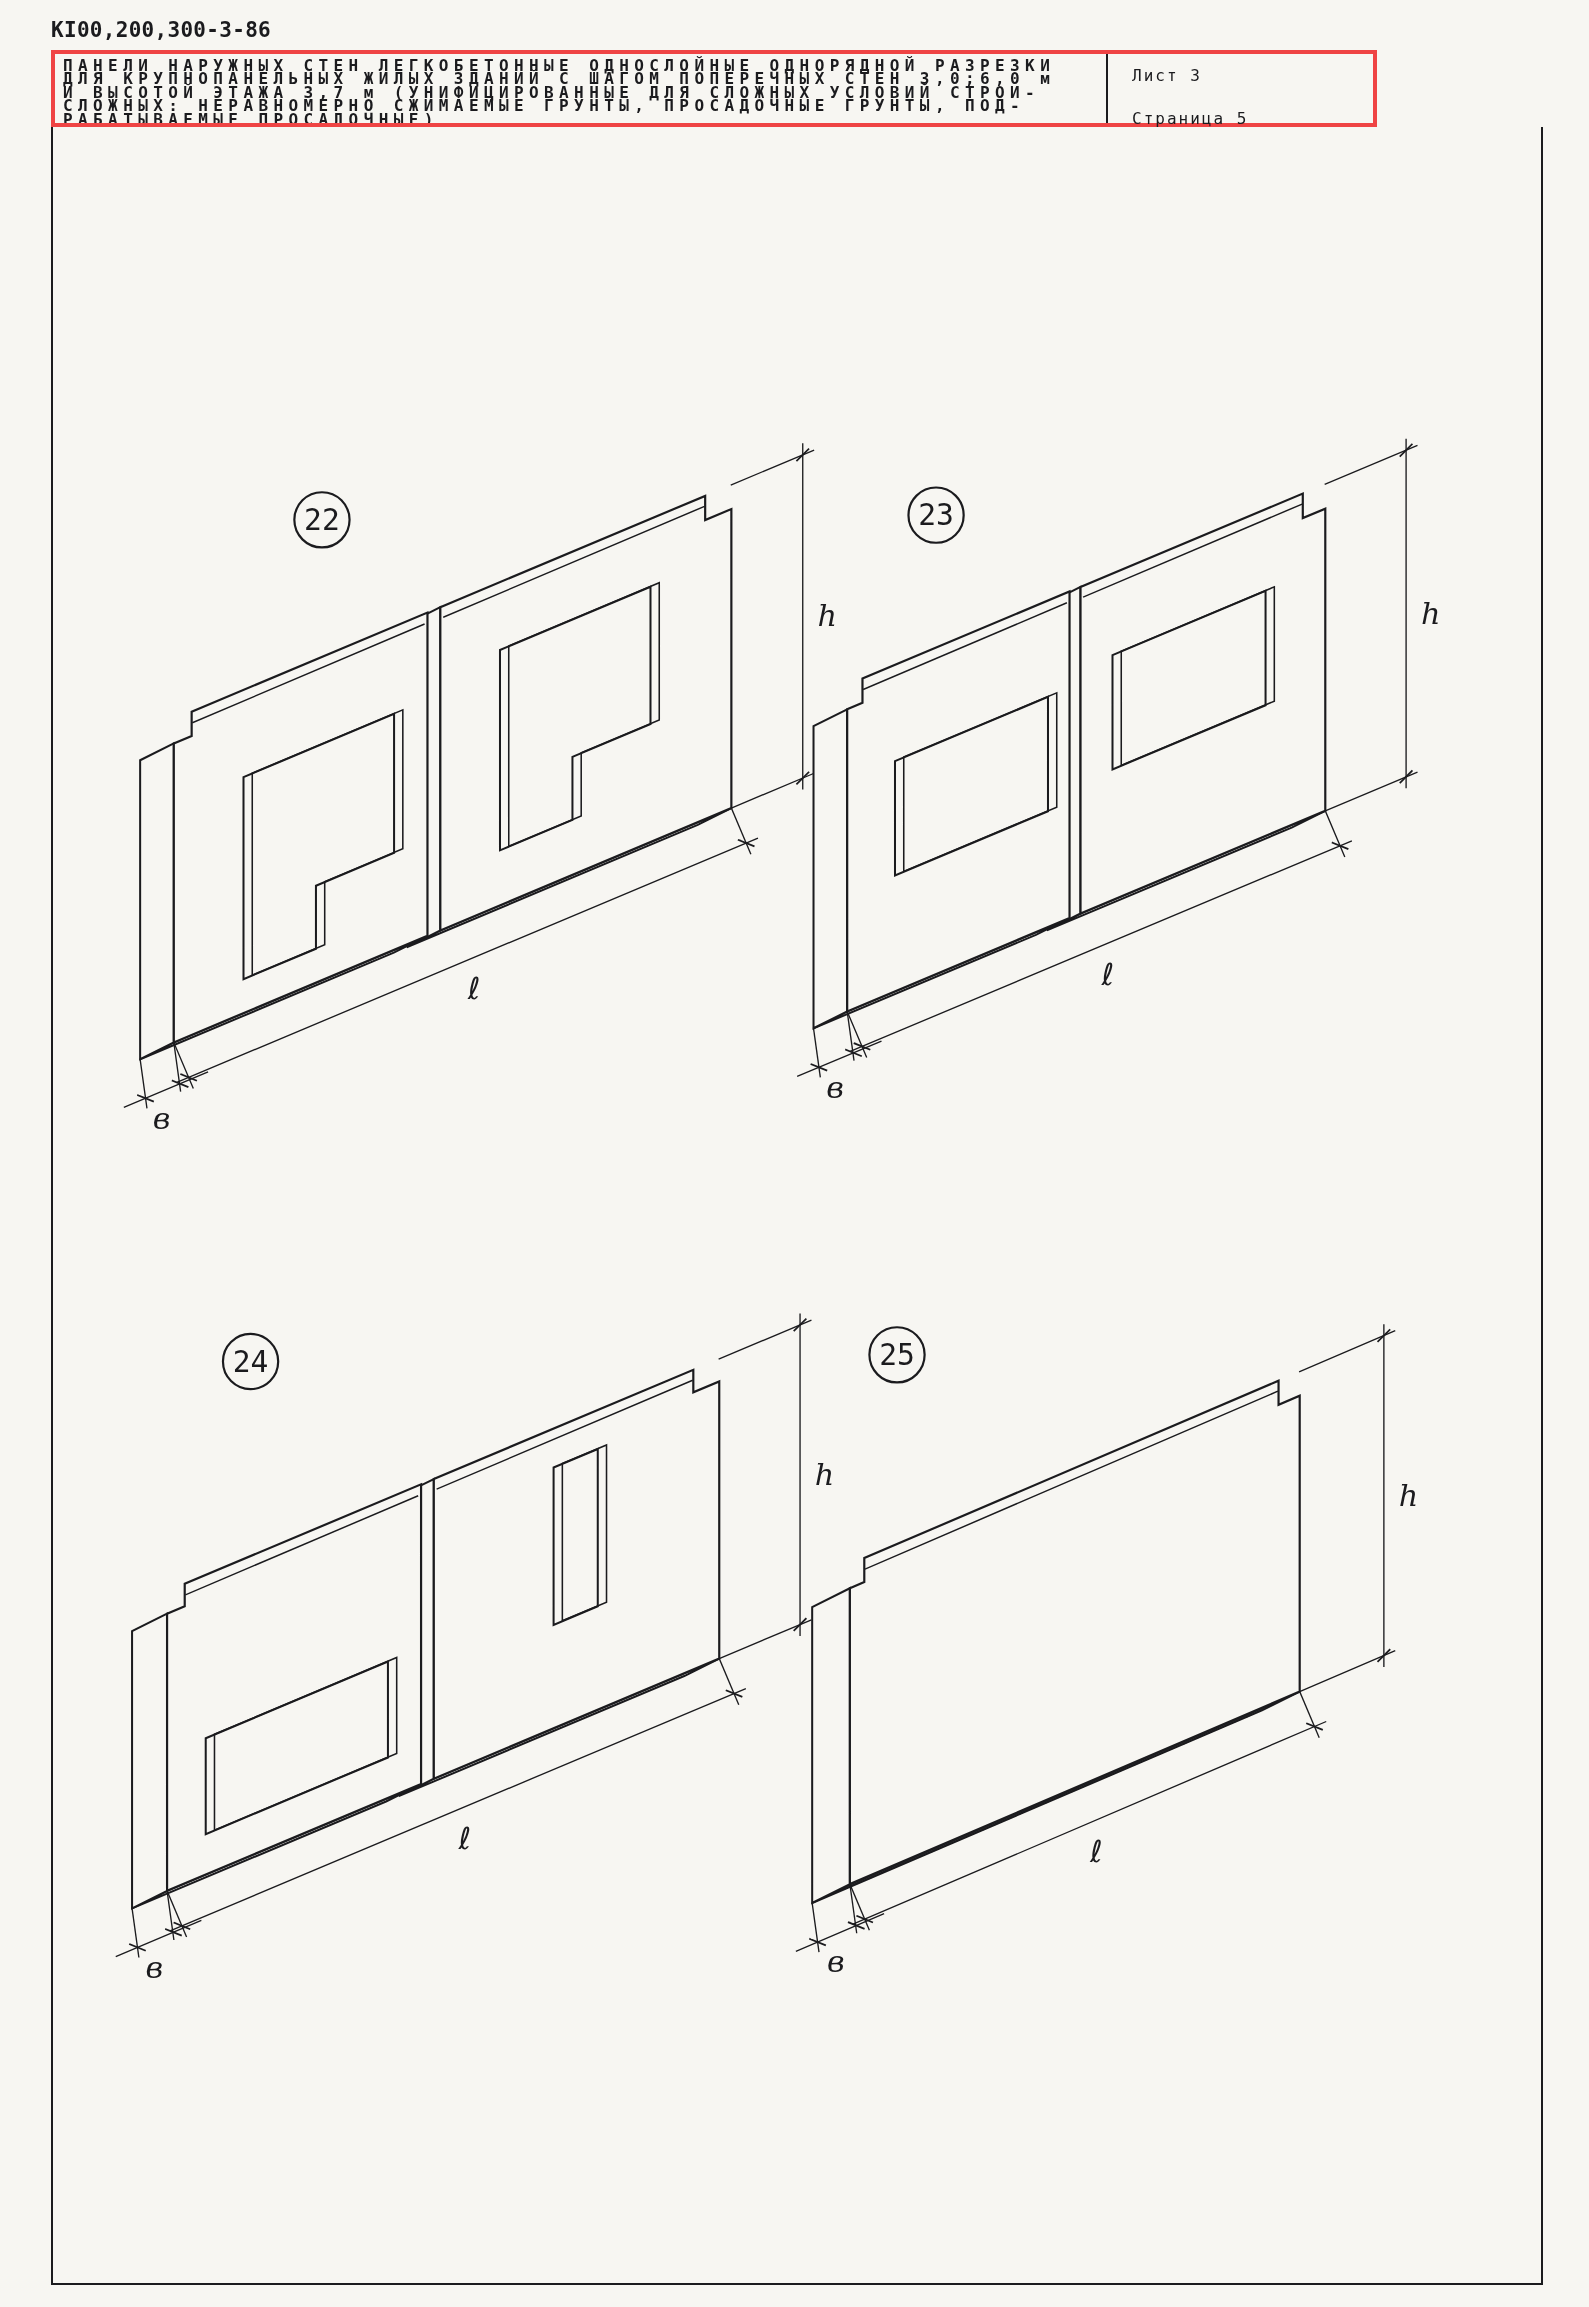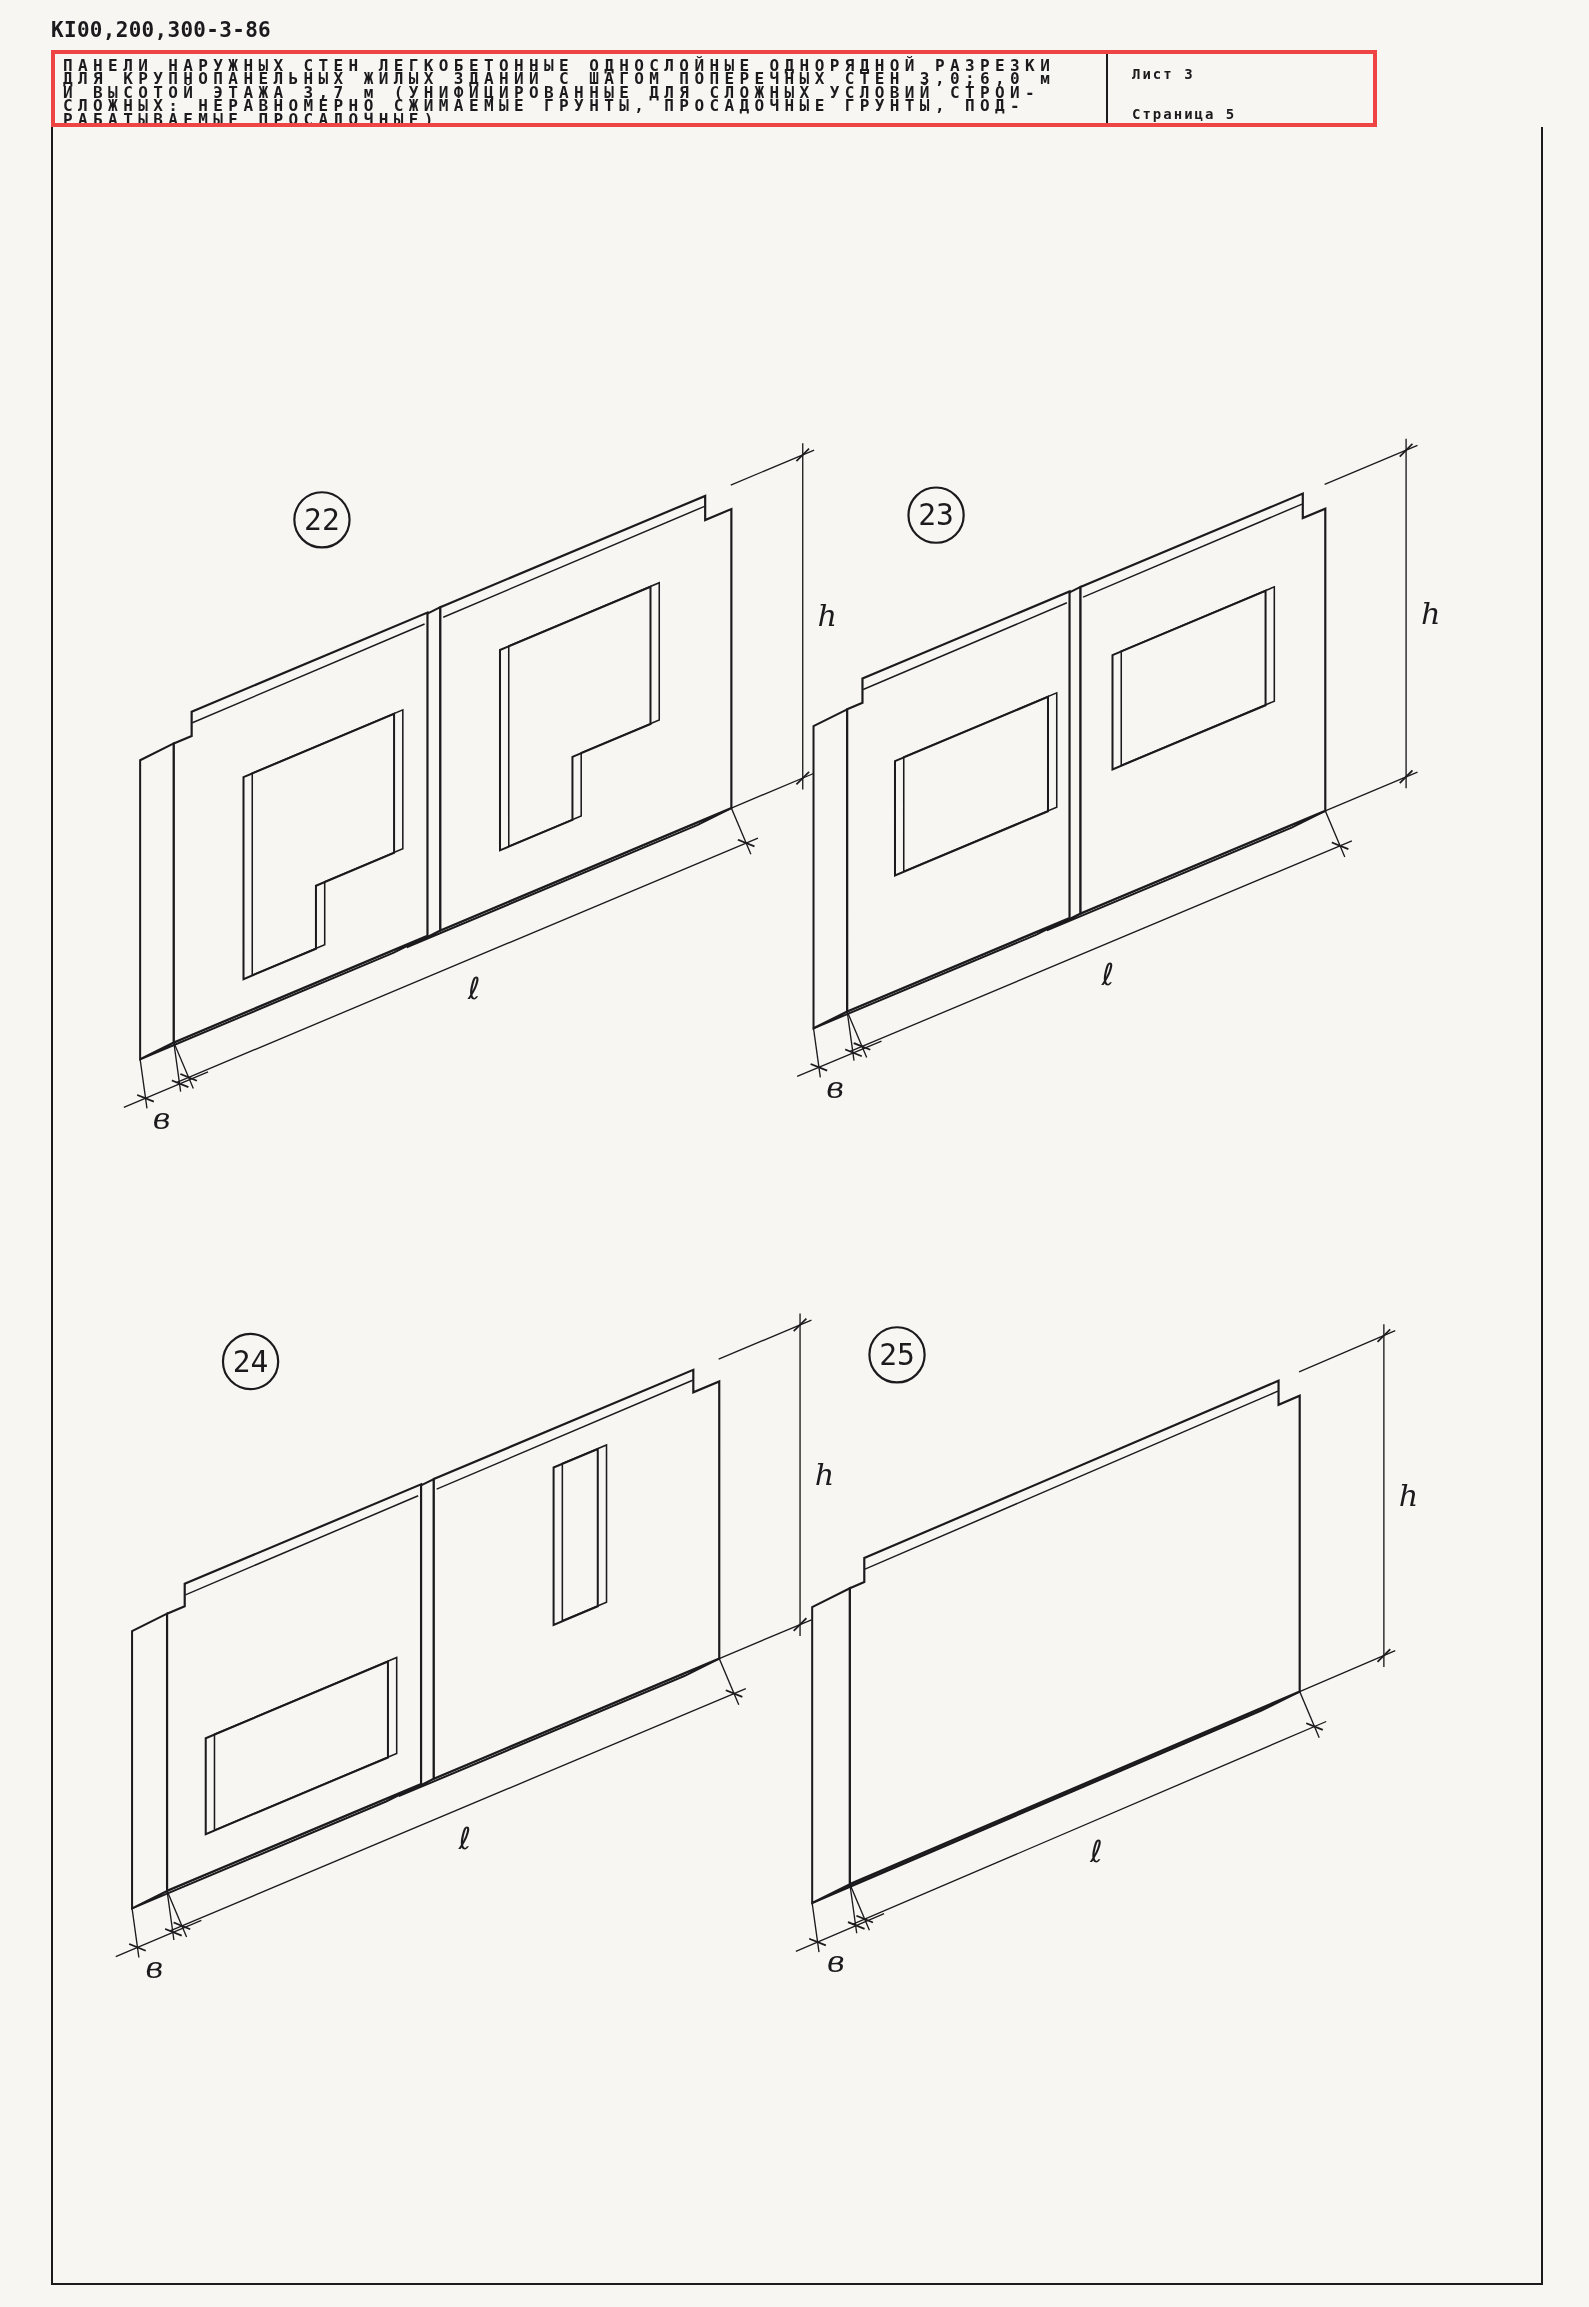--- a/index.html
+++ b/index.html
@@ -7,21 +7,21 @@
        font-family:"DejaVu Sans Mono","Liberation Mono",monospace;color:#1b1b1e;overflow:hidden}
   .doc-code{position:absolute;left:51px;top:17.5px;font-size:21px;font-weight:700;letter-spacing:0.3px;white-space:nowrap}
   .header-table{position:absolute;left:51px;top:50px;width:1326px;height:77px;border:4px solid #ef4444;
        display:flex;box-sizing:border-box}
   .cell{box-sizing:border-box;height:100%}
   .title-cell{width:1053px;border-right:2px solid #1b1b1e;padding:4.7px 0 0 8px;overflow:hidden}
   .title-line{font-size:16px;font-weight:700;letter-spacing:5.4px;line-height:13.6px;white-space:nowrap}
   .series-cell{width:219px;border-right:2px solid #1b1b1e;padding:4.7px 0 0 9.4px;overflow:hidden}
   .series-line{font-size:16px;font-weight:700;letter-spacing:3px;line-height:13.6px;white-space:nowrap}
   .sheet-cell{flex:1;padding:12px 0 0 24px}
-  .sheet-line{font-size:14px;font-weight:700;letter-spacing:2px;white-space:nowrap}
+  .sheet-line{font-size:16px;font-weight:400;letter-spacing:2px;white-space:nowrap}
   .sheet-line + .sheet-line{margin-top:24px}
   .frame{position:absolute;left:51px;top:127px;width:1492px;height:2158px;border:2px solid #1b1b1e;border-top:none;box-sizing:border-box}
   svg#drawing{position:absolute;left:0;top:0}
   .dim-label{font-family:"DejaVu Serif","DejaVu Sans",serif;font-style:italic;font-size:45px;fill:#1b1b1e}
   .fig-num{font-family:"DejaVu Sans Mono","Liberation Mono",monospace;font-size:44px;fill:#1b1b1e;text-anchor:middle}
 </style>
 </head>
 <body>
 
 <div class="doc-code">КI00,200,300-3-86</div>

